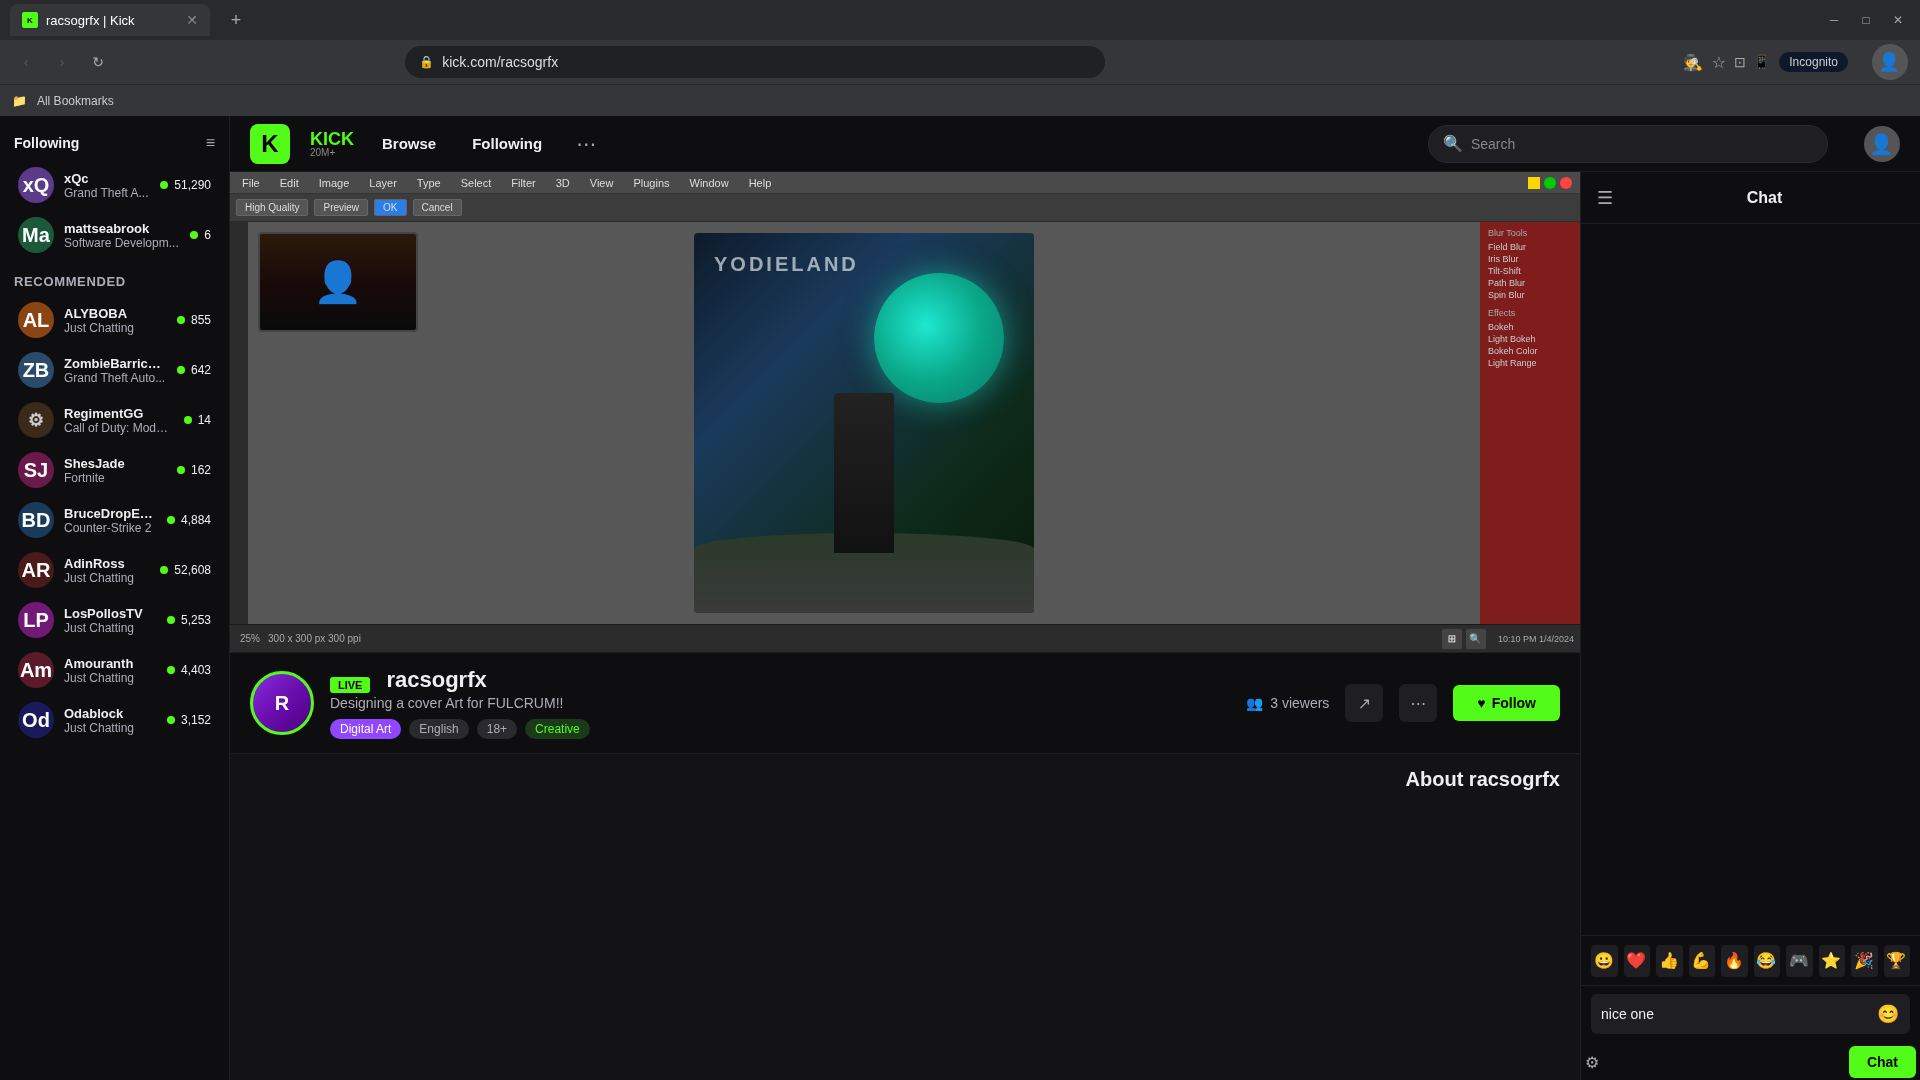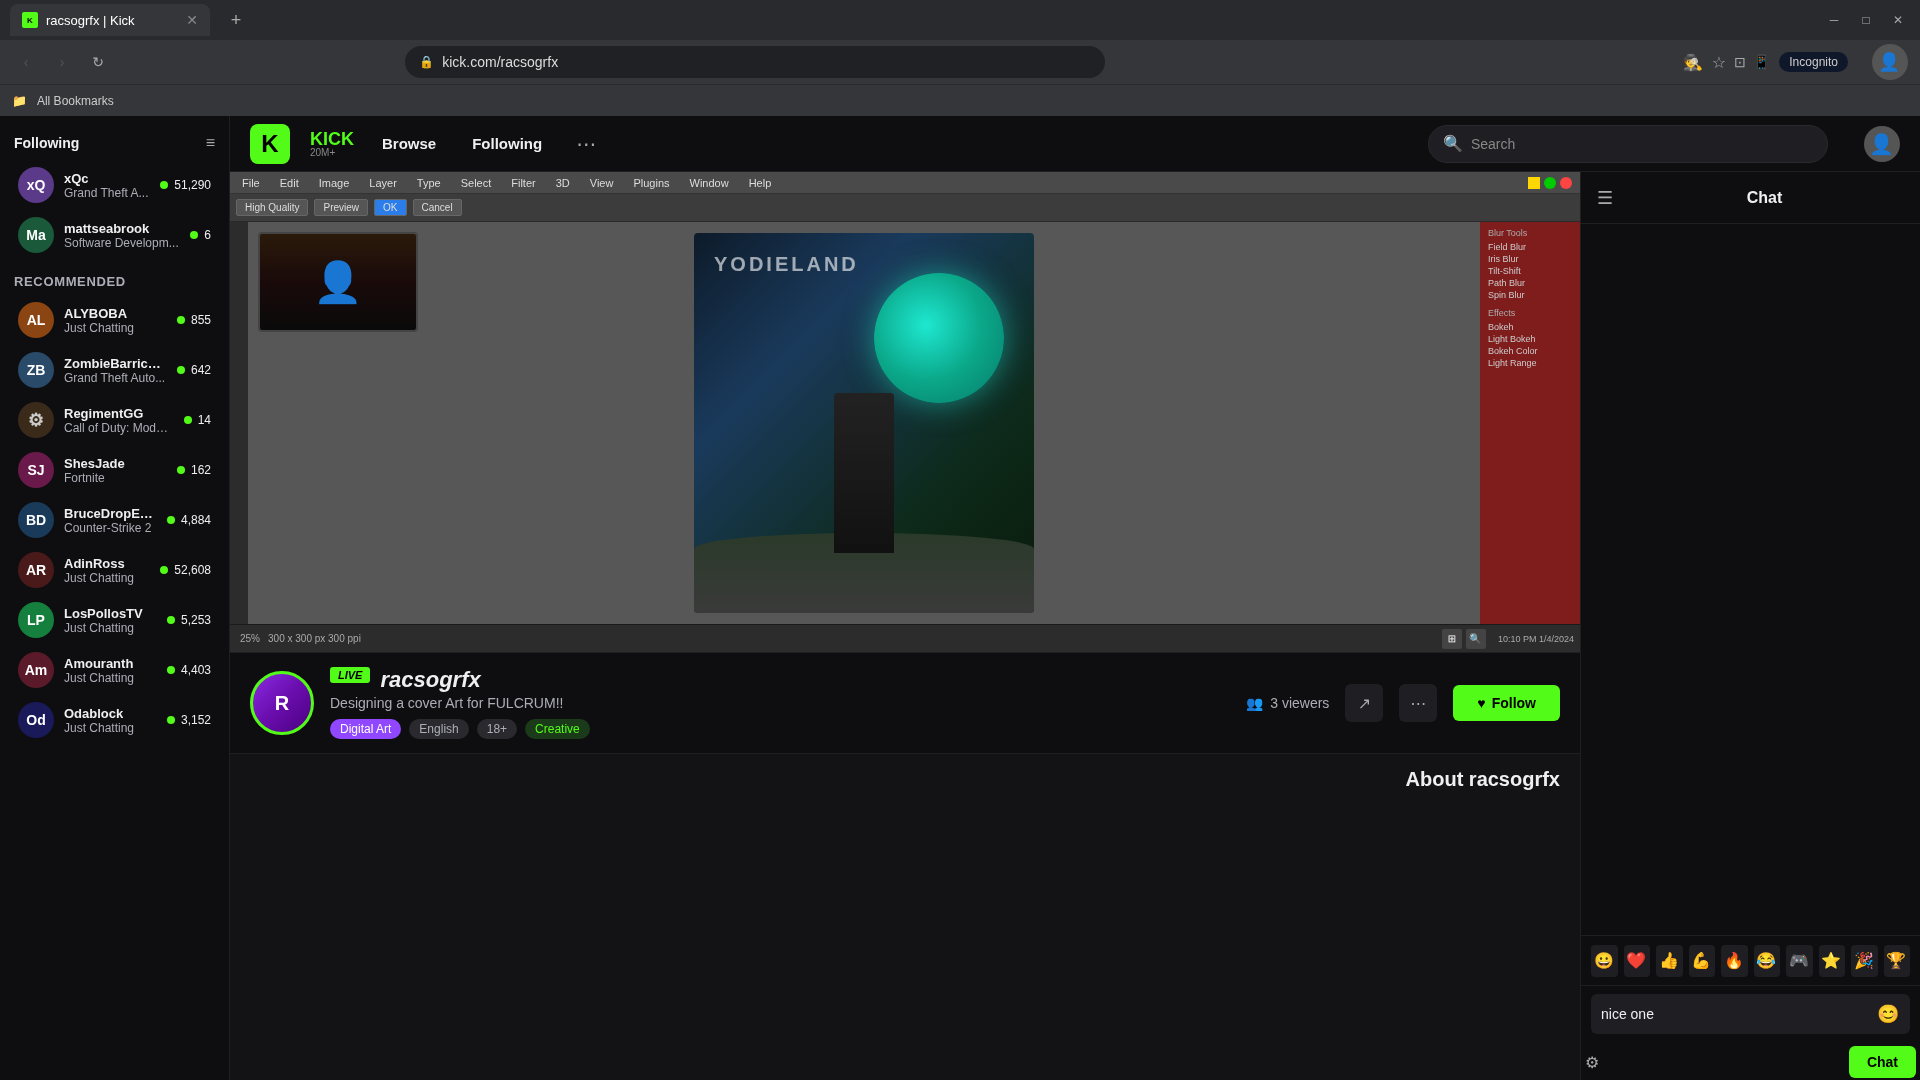--- a/index.html
+++ b/index.html
@@ -24,21 +24,21 @@
     .bookmarks-bar { height: 32px; background: #35363a; display: flex; align-items: center; padding: 0 12px; gap: 10px; font-size: 12px; color: #ccc; border-top: 1px solid #2a2a2a; }
 
     
     .app { display: flex; flex: 1; overflow: hidden; background: #0e0e10; }
 
     
     .sidebar { width: 230px; background: #0e0e10; display: flex; flex-direction: column; overflow-y: auto; flex-shrink: 0; padding: 10px 0; border-right: 1px solid #1f1f23; }
     .sidebar-section-header { display: flex; align-items: center; justify-content: space-between; padding: 8px 14px; font-size: 14px; font-weight: 600; color: #efeff1; }
     .sidebar-sort-icon { color: #aaa; cursor: pointer; font-size: 16px; }
     .sidebar-item { display: flex; align-items: center; padding: 6px 12px; gap: 10px; cursor: pointer; border-radius: 6px; margin: 1px 6px; }
-    .sidebar-avatar { width: 36px; height: 36px; border-radius: 50%; background: #333; flex-shrink: 0; overflow: hidden; display: flex; align-items: center; justify-content: center; font-size: 14px; font-weight: bold; color: #fff; }
+    .sidebar-avatar { width: 36px; height: 36px; border-radius: 50%; background: #333; flex-shrink: 0; overflow: hidden; display: flex; align-items: center; justify-content: center; font-size: 20px; font-weight: bold; color: #fff; }
     .sidebar-info { flex: 1; min-width: 0; }
     .sidebar-name { font-size: 13px; font-weight: 700; color: #efeff1; white-space: nowrap; overflow: hidden; text-overflow: ellipsis; }
     .sidebar-game { font-size: 12px; color: #adadb8; white-space: nowrap; overflow: hidden; text-overflow: ellipsis; }
     .viewer-count { font-size: 12px; font-weight: 500; display: flex; align-items: center; gap: 6px; flex-shrink: 0; color: #efeff1; }
     .live-dot { width: 8px; height: 8px; border-radius: 50%; background: #53fc18; display: inline-block; }
     .recommended-header { padding: 14px 14px 6px; font-size: 13px; font-weight: 600; color: #adadb8; text-transform: uppercase; letter-spacing: 0.05em; }
 
     
     .main { flex: 1; display: flex; flex-direction: column; overflow: hidden; background: #131315; }
     .top-nav { height: 56px; background: #0e0e10; display: flex; align-items: center; padding: 0 20px; gap: 20px; border-bottom: 1px solid #1f1f23; flex-shrink: 0; }
@@ -263,21 +263,21 @@
         <div class="sidebar-name">AdinRoss</div>
         <div class="sidebar-game">Just Chatting</div>
       </div>
       <div class="viewer-count">
         <span class="live-dot"></span>
         <span>52,608</span>
       </div>
     </div>
 
     <div class="sidebar-item">
-      <div class="sidebar-avatar" style="background:#15803d;">LP</div>
+      <div class="sidebar-avatar" style="background:#701a75;">LP</div>
       <div class="sidebar-info">
         <div class="sidebar-name">LosPollosTV</div>
         <div class="sidebar-game">Just Chatting</div>
       </div>
       <div class="viewer-count">
         <span class="live-dot"></span>
         <span>5,253</span>
       </div>
     </div>
 
@@ -401,21 +401,21 @@
                 </div>
                 <span style="font-size:9px;color:#aaa;margin-left:8px;">10:10 PM 1/4/2024</span>
               </div>
             </div>
           </div>
         </div>
 
         <div class="stream-info">
           <div class="streamer-avatar">R</div>
           <div class="streamer-details">
-            <div style="display:flex; align-items:flex-start; gap:10px;font-style:italic;">
+            <div style="display:flex; align-items:flex-end; gap:16px;">
               <span class="live-badge">LIVE</span>
               <span class="streamer-name">racsogrfx</span>
             </div>
             <div class="stream-title">Designing a cover Art for FULCRUM!!</div>
             <div class="stream-tags">
               <span class="tag tag-purple">Digital Art</span>
               <span class="tag tag-gray">English</span>
               <span class="tag tag-gray">18+</span>
               <span class="tag tag-green">Creative</span>
             </div>

